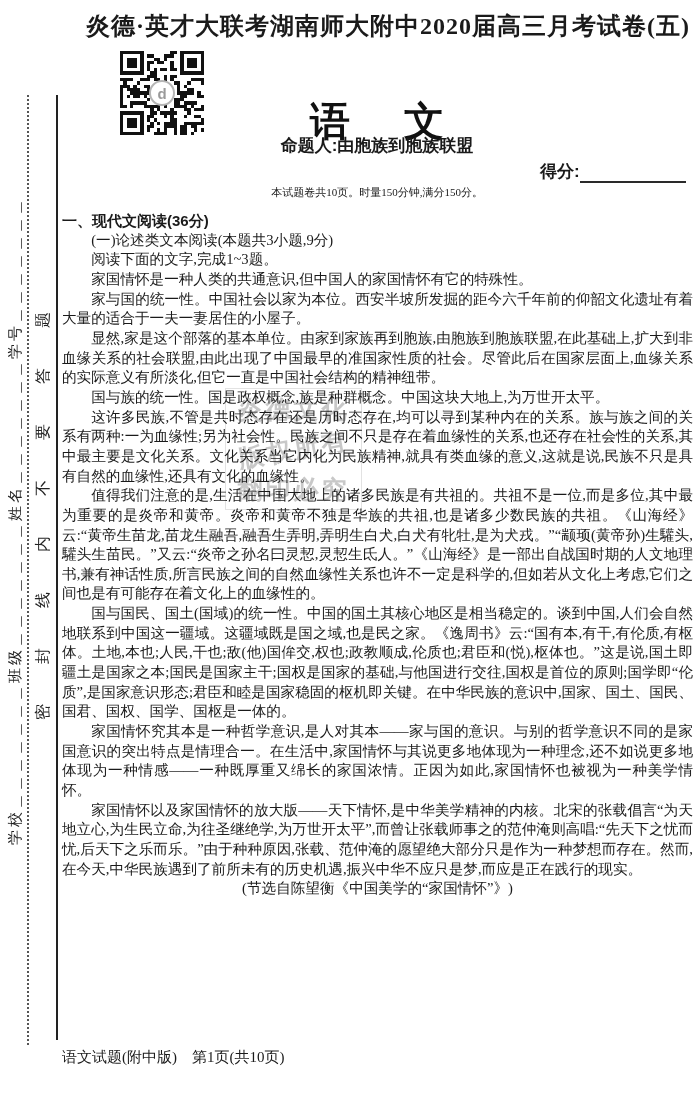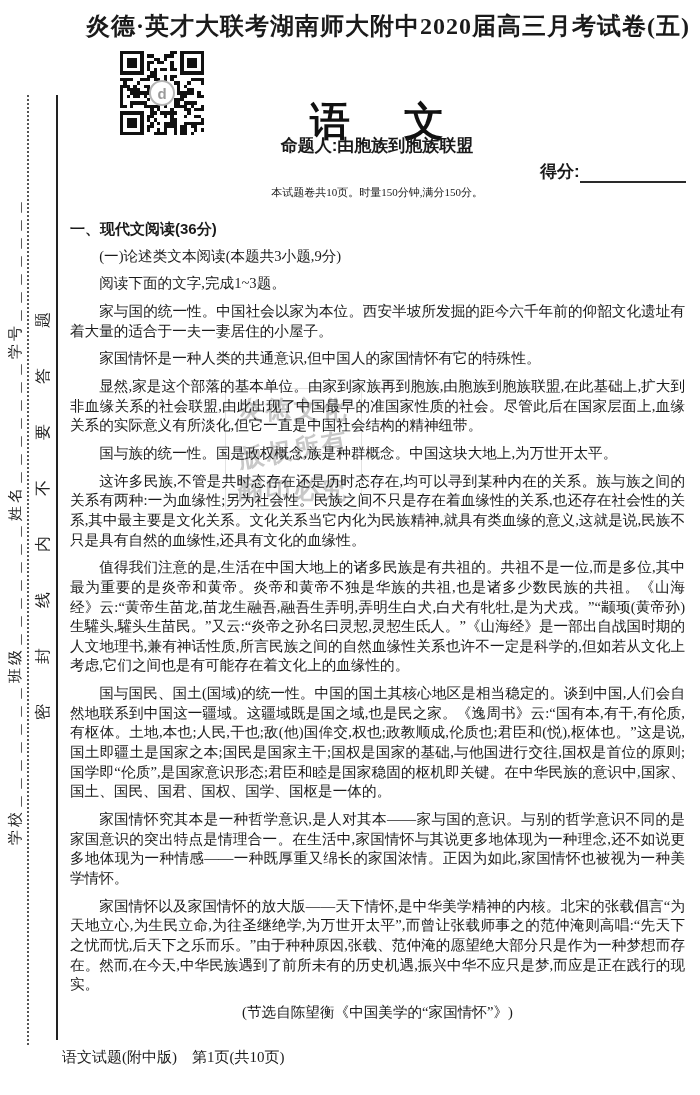--- a/index.html
+++ b/index.html
@@ -45,21 +45,21 @@
     font-family:"Liberation Sans","DejaVu Sans",sans-serif;
     font-weight:bold;font-size:17px;
   }
   .score-underline{display:inline-block;width:106px;height:16px;border-bottom:2px solid #2a2a2a;vertical-align:bottom;}
   .info-line{position:absolute;left:62px;top:185px;width:630px;text-align:center;font-size:11px;}
   
   .body-text{
     position:absolute;left:62px;top:211px;width:631px;z-index:1;
     font-size:14.6px;line-height:19.65px;text-align:justify;
   }
-  .body-text p{margin:8px;}
+  .body-text p{margin:0;}
   .section-heading{
     font-family:"Liberation Sans","DejaVu Sans",sans-serif;
     font-weight:bold;font-size:15px;
   }
   .subsection-heading,.instruction{text-indent:2em;}
   .para{text-indent:2em;}
   .attribution{text-align:center;}
   
   .watermark{
     position:absolute;left:225px;top:388px;width:137px;height:122px;z-index:0;
@@ -302,22 +302,22 @@
     <div>炎德文化</div>
     <div class="wm-mid">版权所有</div>
     <div>翻印必究</div>
   </div>
 
   <div class="body-text">
     <p class="section-heading">一、现代文阅读(36分)</p>
     <p class="subsection-heading">(一)论述类文本阅读(本题共3小题,9分)</p>
     <p class="instruction">阅读下面的文字,完成1~3题。</p>
     <div id="passage-paragraphs">
+        <p class="para">家国情怀是一种人类的共通意识,但中国人的家国情怀有它的特殊性。</p>
         <p class="para">家与国的统一性。中国社会以家为本位。西安半坡所发掘的距今六千年前的仰韶文化遗址有着大量的适合于一夫一妻居住的小屋子。</p>
-        <p class="para">家国情怀是一种人类的共通意识,但中国人的家国情怀有它的特殊性。</p>
         <p class="para">显然,家是这个部落的基本单位。由家到家族再到胞族,由胞族到胞族联盟,在此基础上,扩大到非血缘关系的社会联盟,由此出现了中国最早的准国家性质的社会。尽管此后在国家层面上,血缘关系的实际意义有所淡化,但它一直是中国社会结构的精神纽带。</p>
         <p class="para">国与族的统一性。国是政权概念,族是种群概念。中国这块大地上,为万世开太平。</p>
         <p class="para">这许多民族,不管是共时态存在还是历时态存在,均可以寻到某种内在的关系。族与族之间的关系有两种:一为血缘性;另为社会性。民族之间不只是存在着血缘性的关系,也还存在社会性的关系,其中最主要是文化关系。文化关系当它内化为民族精神,就具有类血缘的意义,这就是说,民族不只是具有自然的血缘性,还具有文化的血缘性。</p>
         <p class="para">值得我们注意的是,生活在中国大地上的诸多民族是有共祖的。共祖不是一位,而是多位,其中最为重要的是炎帝和黄帝。炎帝和黄帝不独是华族的共祖,也是诸多少数民族的共祖。《山海经》云:“黄帝生苗龙,苗龙生融吾,融吾生弄明,弄明生白犬,白犬有牝牡,是为犬戎。”“颛顼(黄帝孙)生驩头,驩头生苗民。”又云:“炎帝之孙名曰灵恝,灵恝生氐人。”《山海经》是一部出自战国时期的人文地理书,兼有神话性质,所言民族之间的自然血缘性关系也许不一定是科学的,但如若从文化上考虑,它们之间也是有可能存在着文化上的血缘性的。</p>
         <p class="para">国与国民、国土(国域)的统一性。中国的国土其核心地区是相当稳定的。谈到中国,人们会自然地联系到中国这一疆域。这疆域既是国之域,也是民之家。《逸周书》云:“国有本,有干,有伦质,有枢体。土地,本也;人民,干也;敌(他)国侔交,权也;政教顺成,伦质也;君臣和(悦),枢体也。”这是说,国土即疆土是国家之本;国民是国家主干;国权是国家的基础,与他国进行交往,国权是首位的原则;国学即“伦质”,是国家意识形态;君臣和睦是国家稳固的枢机即关键。在中华民族的意识中,国家、国土、国民、国君、国权、国学、国枢是一体的。</p>
         <p class="para">家国情怀究其本是一种哲学意识,是人对其本——家与国的意识。与别的哲学意识不同的是家国意识的突出特点是情理合一。在生活中,家国情怀与其说更多地体现为一种理念,还不如说更多地体现为一种情感——一种既厚重又绵长的家国浓情。正因为如此,家国情怀也被视为一种美学情怀。</p>
         <p class="para">家国情怀以及家国情怀的放大版——天下情怀,是中华美学精神的内核。北宋的张载倡言“为天地立心,为生民立命,为往圣继绝学,为万世开太平”,而曾让张载师事之的范仲淹则高唱:“先天下之忧而忧,后天下之乐而乐。”由于种种原因,张载、范仲淹的愿望绝大部分只是作为一种梦想而存在。然而,在今天,中华民族遇到了前所未有的历史机遇,振兴中华不应只是梦,而应是正在践行的现实。</p>
       </div>
     <p class="attribution">(节选自陈望衡《中国美学的“家国情怀”》)</p>
   </div>

